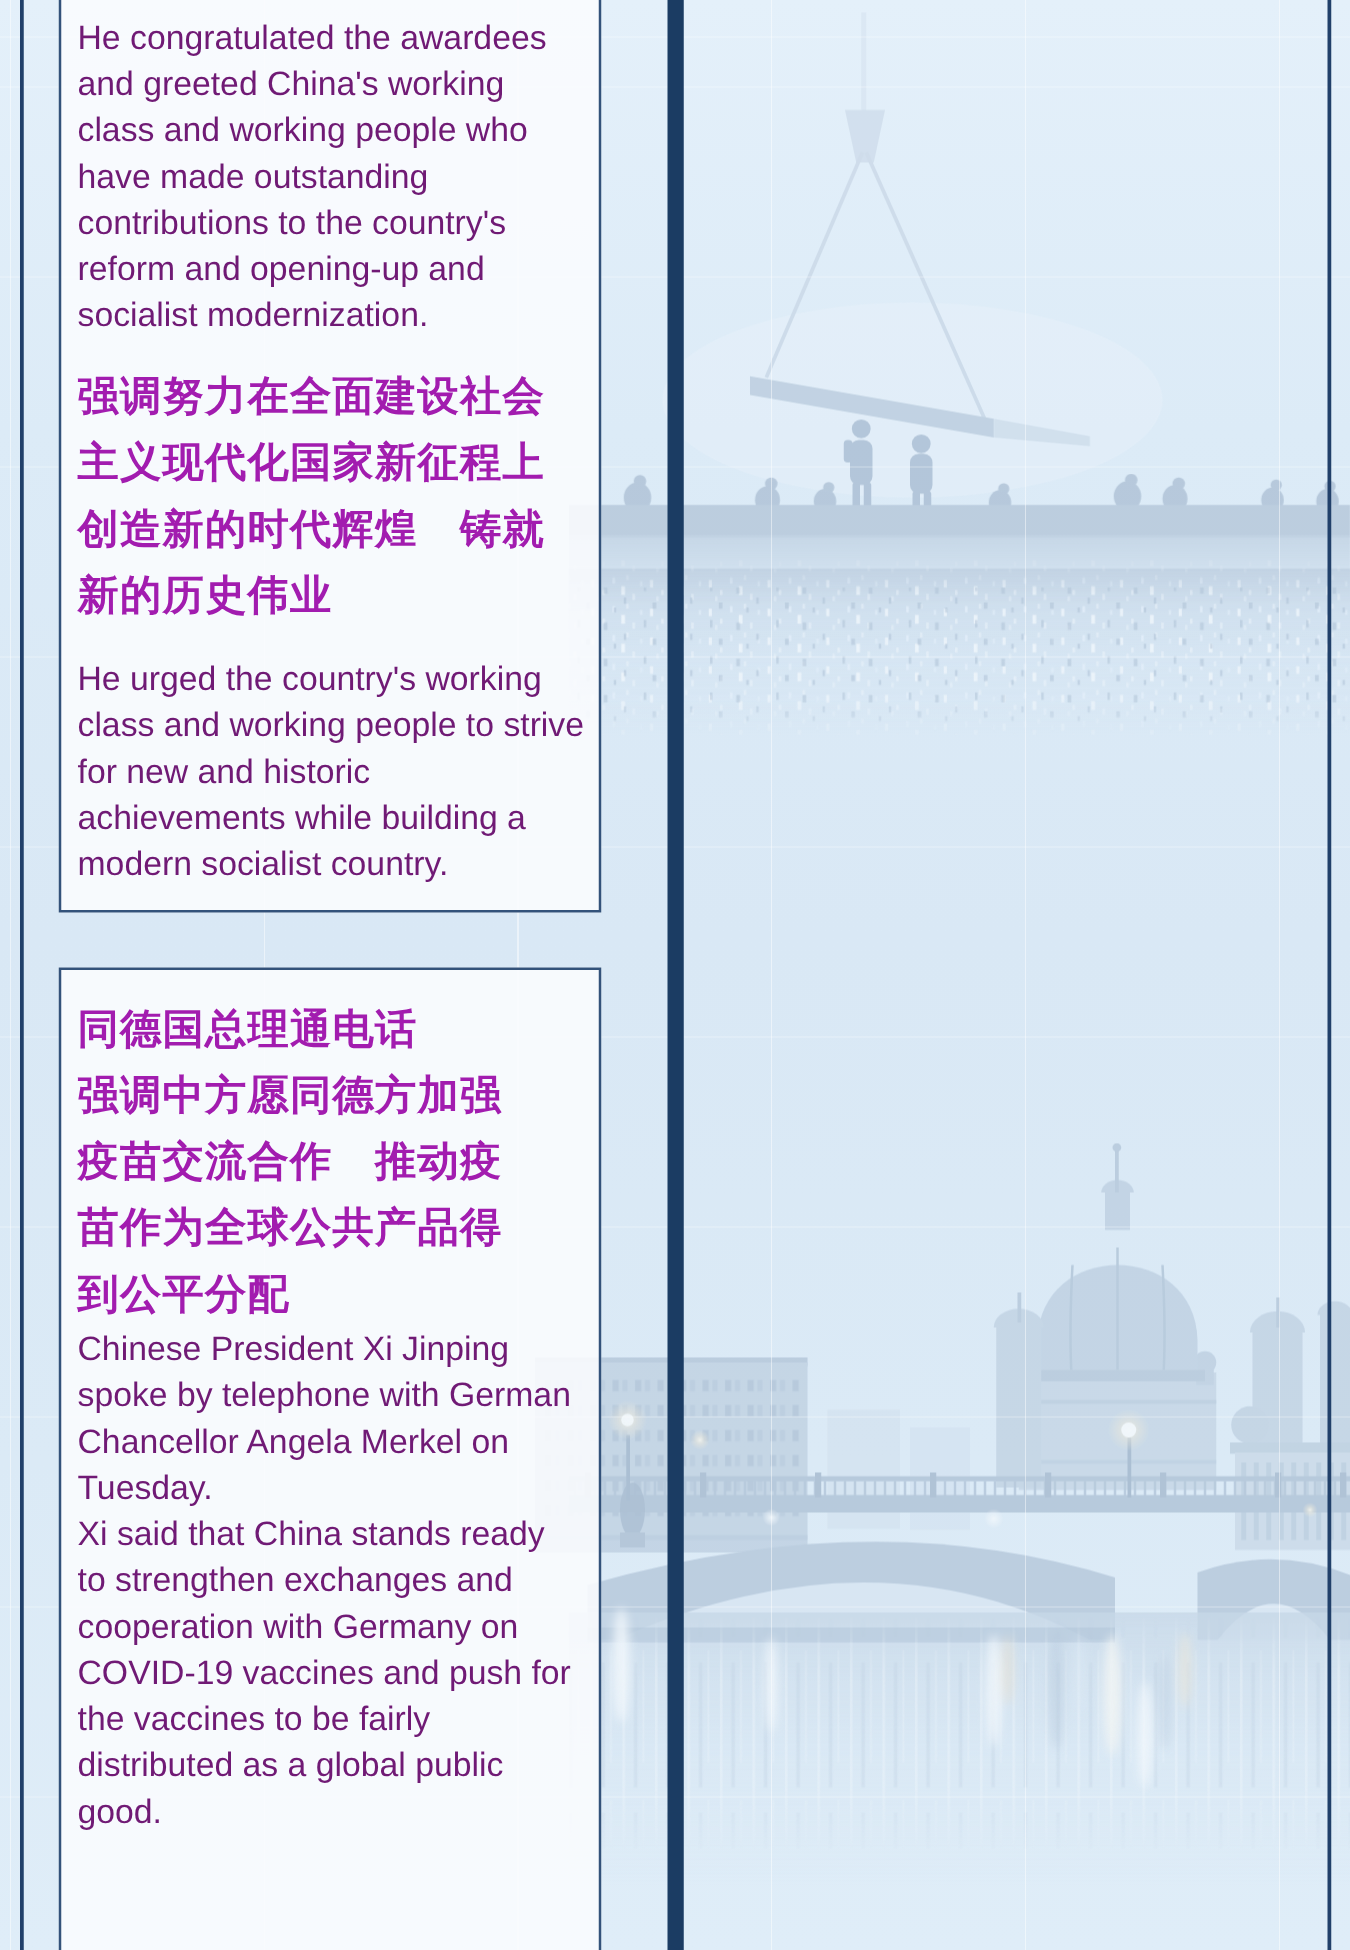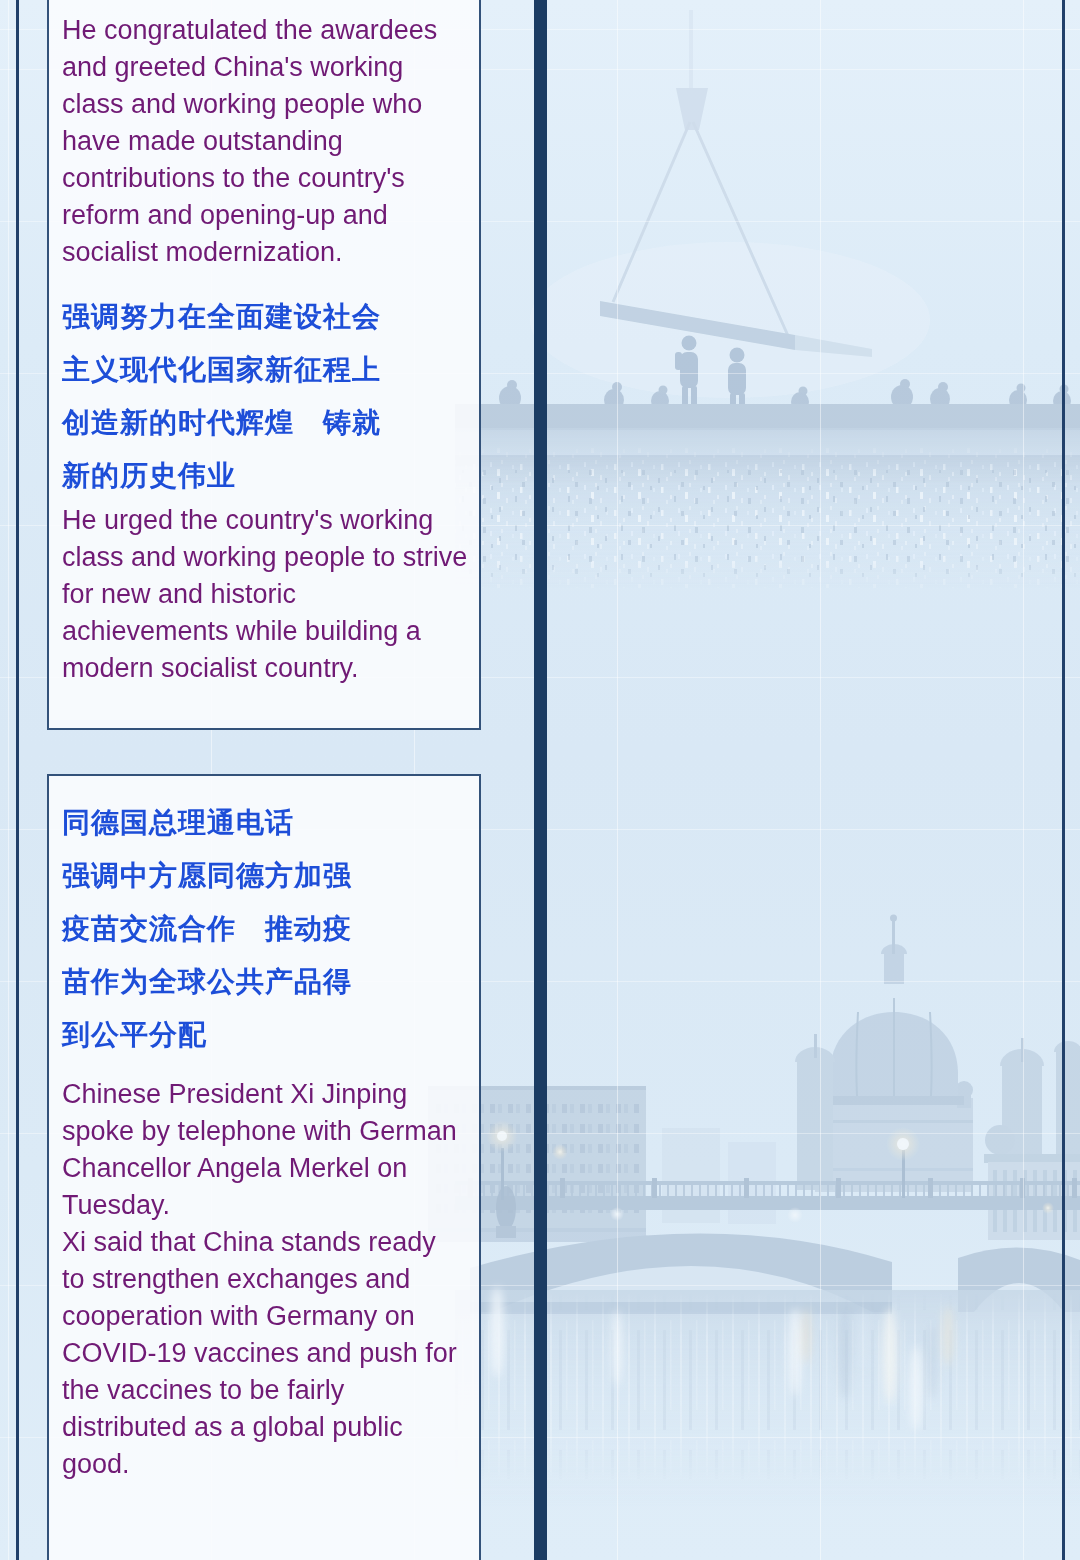--- a/index.html
+++ b/index.html
@@ -27,27 +27,27 @@
     padding:20px 8px 18px 13px;
     z-index:4;
   }
   .card.card1{top:-10px;height:740px;}
   .card.card2{top:774px;height:888px;}
   .en{
     margin:0;font-size:27px;line-height:37px;color:#701a75;
     white-space:pre;letter-spacing:0;
   }
   .zh{
-    margin:0;font-size:28px;line-height:53px;color:#1d4ed8;
+    margin:0;font-size:33px;line-height:53px;color:#a21caf;
     font-family:"DejaVu Serif",serif;font-weight:600;letter-spacing:1px;
     white-space:pre;
   }
   .card1 .zh{margin-top:19px;}
-  .card1 .en.second{}
-  .card2 .en{margin-top:15px;}
+  .card1 .en.second{margin-top:23px;}
+  .card2 .en{}
 </style>
 </head>
 <body>
 
 <svg class="bg-svg" width="1080" height="1560" viewBox="0 0 1080 1560" aria-hidden="true">
   <defs>
     <linearGradient id="gFadeDown" x1="0" y1="0" x2="0" y2="1">
       <stop offset="0" stop-color="#a9bcd1" stop-opacity=".85"></stop>
       <stop offset="1" stop-color="#a9bcd1" stop-opacity="0"></stop>
     </linearGradient>

